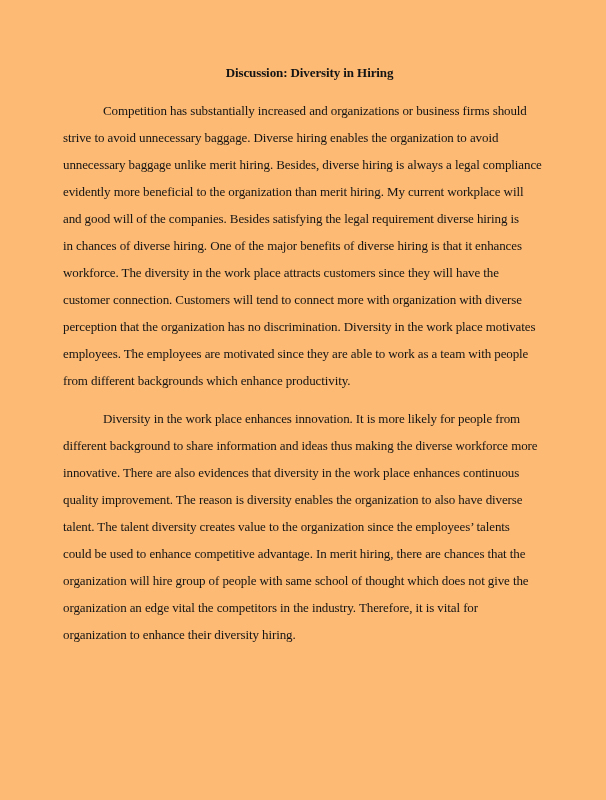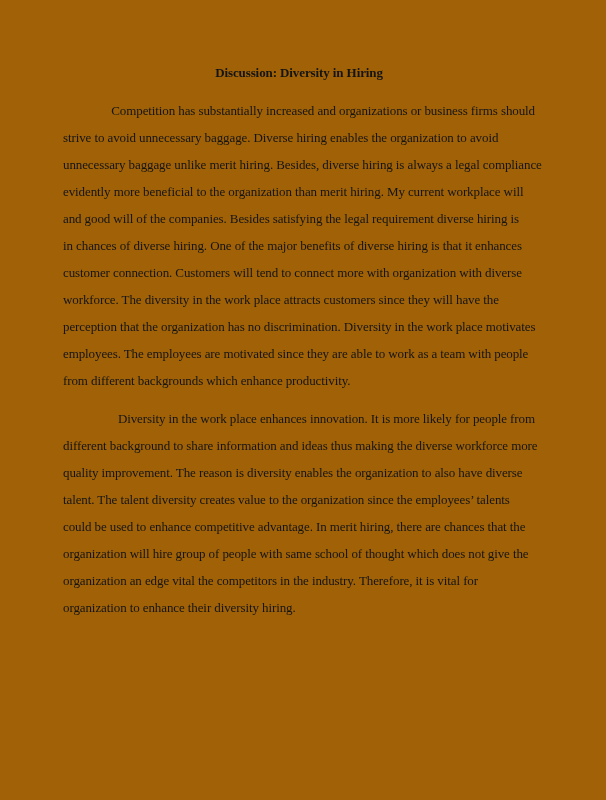--- a/index.html
+++ b/index.html
@@ -9,71 +9,71 @@
   }
   body {
     width: 606px;
     height: 800px;
     overflow: hidden;
   }
   .page {
     box-sizing: border-box;
     width: 606px;
     height: 800px;
-    background: #a16207;
+    background: #fdba74;
     color: #141414;
     font-family: "Liberation Serif", "DejaVu Serif", serif;
     font-size: 13px;
     letter-spacing: -0.1px;
-    padding: 59px 71px 0 63px;
+    padding: 59px 50px 0 63px;
   }
   .doc-title {
     font-weight: bold;
     text-align: center;
     line-height: 27px;
     height: 27px;
     margin: 0 0 11px 0;
     white-space: nowrap;
   }
   .paragraph {
     margin: 0 0 11px 0;
   }
   .line {
     line-height: 27px;
     height: 27px;
     white-space: nowrap;
   }
   .first-line {
     text-indent: 40px;
-    text-align: right;
   }
 </style>
 </head>
 <body>
 
 <div class="page">
   <div class="doc-title">Discussion: Diversity in Hiring</div>
 
   <div class="paragraph">
       <div class="line first-line">Competition has substantially increased and organizations or business firms should</div>
       <div class="line">strive to avoid unnecessary baggage. Diverse hiring enables the organization to avoid</div>
       <div class="line">unnecessary baggage unlike merit hiring. Besides, diverse hiring is always a legal compliance</div>
       <div class="line">evidently more beneficial to the organization than merit hiring. My current workplace will</div>
       <div class="line">and good will of the companies. Besides satisfying the legal requirement diverse hiring is</div>
       <div class="line">in chances of diverse hiring. One of the major benefits of diverse hiring is that it enhances</div>
+      <div class="line">workforce. The diversity in the work place attracts customers since they will have the</div>
       <div class="line">customer connection. Customers will tend to connect more with organization with diverse</div>
-      <div class="line">workforce. The diversity in the work place attracts customers since they will have the</div>
       <div class="line">perception that the organization has no discrimination. Diversity in the work place motivates</div>
       <div class="line">employees. The employees are motivated since they are able to work as a team with people</div>
       <div class="line">from different backgrounds which enhance productivity.</div>
     </div>
 
   <div class="paragraph">
       <div class="line first-line">Diversity in the work place enhances innovation. It is more likely for people from</div>
       <div class="line">different background to share information and ideas thus making the diverse workforce more</div>
+      <div class="line">innovative. There are also evidences that diversity in the work place enhances continuous</div>
       <div class="line">quality improvement. The reason is diversity enables the organization to also have diverse</div>
       <div class="line">talent. The talent diversity creates value to the organization since the employees’ talents</div>
       <div class="line">could be used to enhance competitive advantage. In merit hiring, there are chances that the</div>
       <div class="line">organization will hire group of people with same school of thought which does not give the</div>
       <div class="line">organization an edge vital the competitors in the industry. Therefore, it is vital for</div>
       <div class="line">organization to enhance their diversity hiring.</div>
     </div>
 </div>
 
 </body></html>

